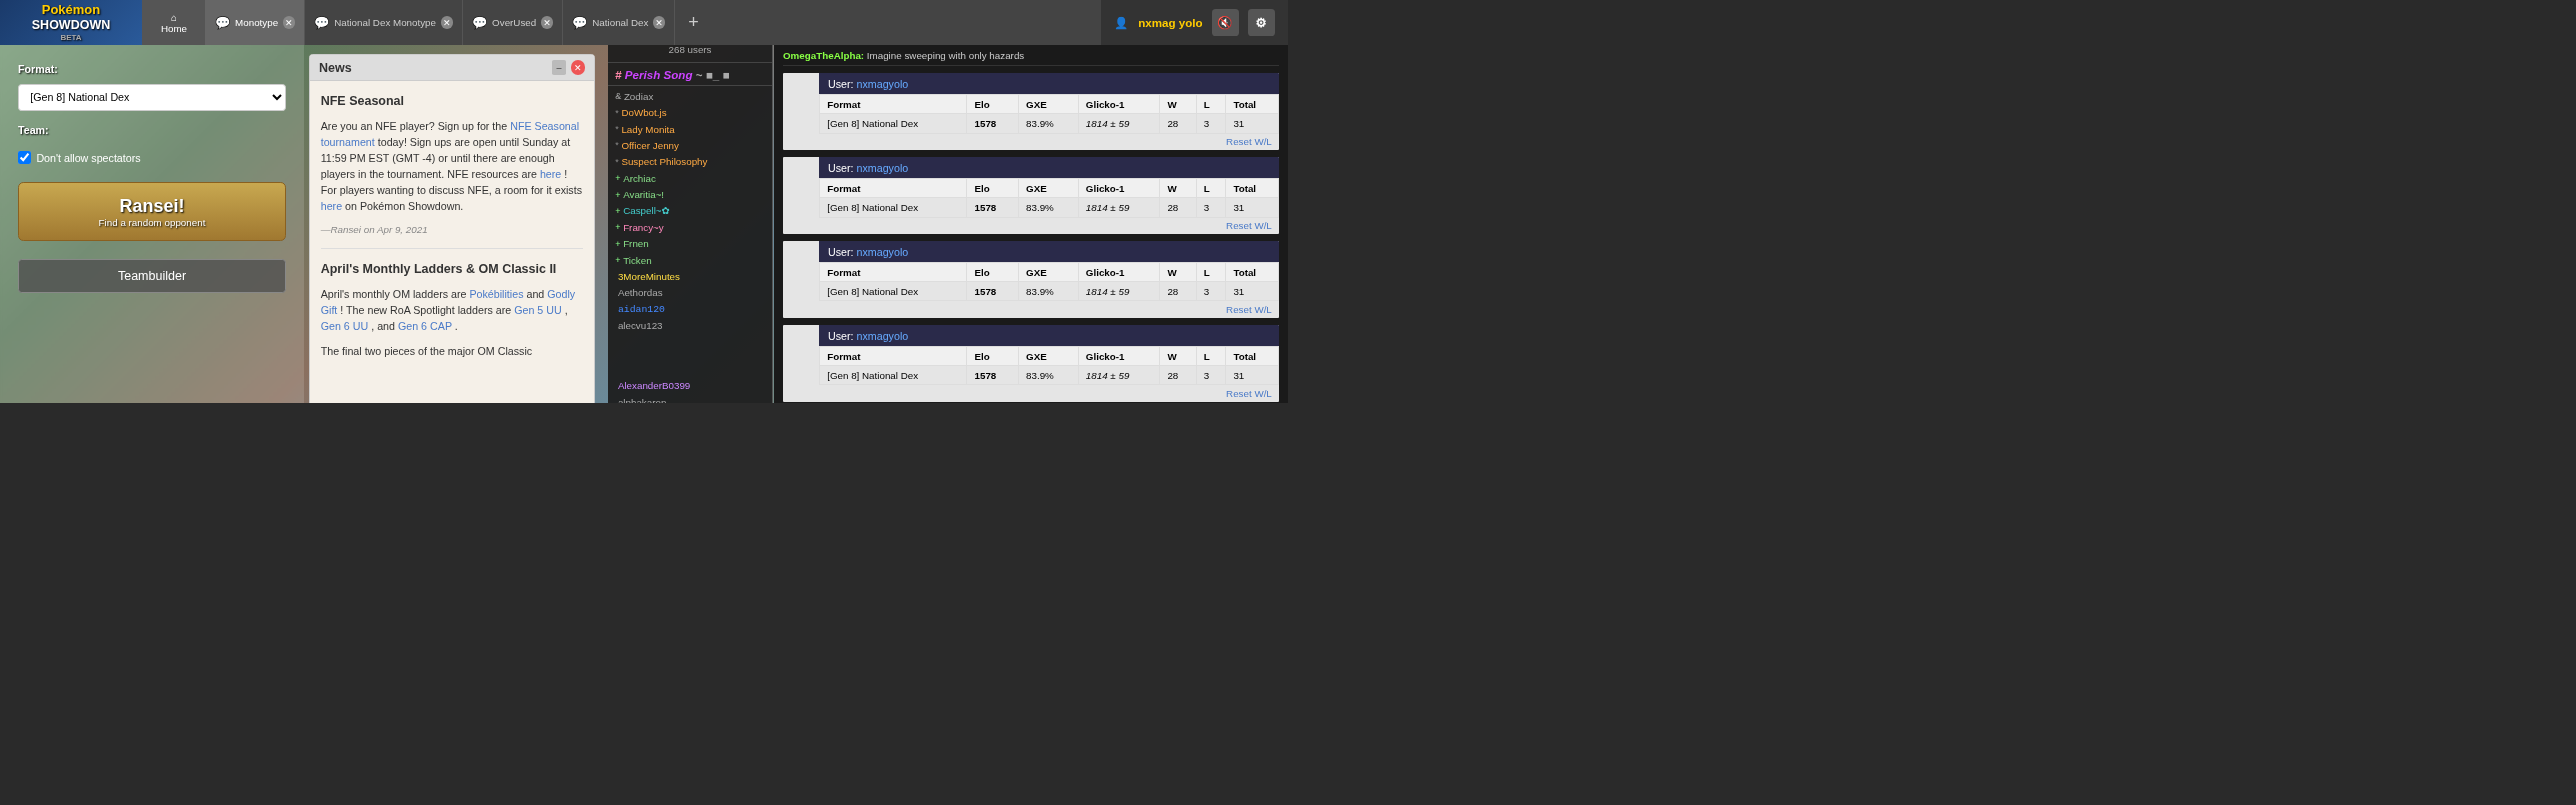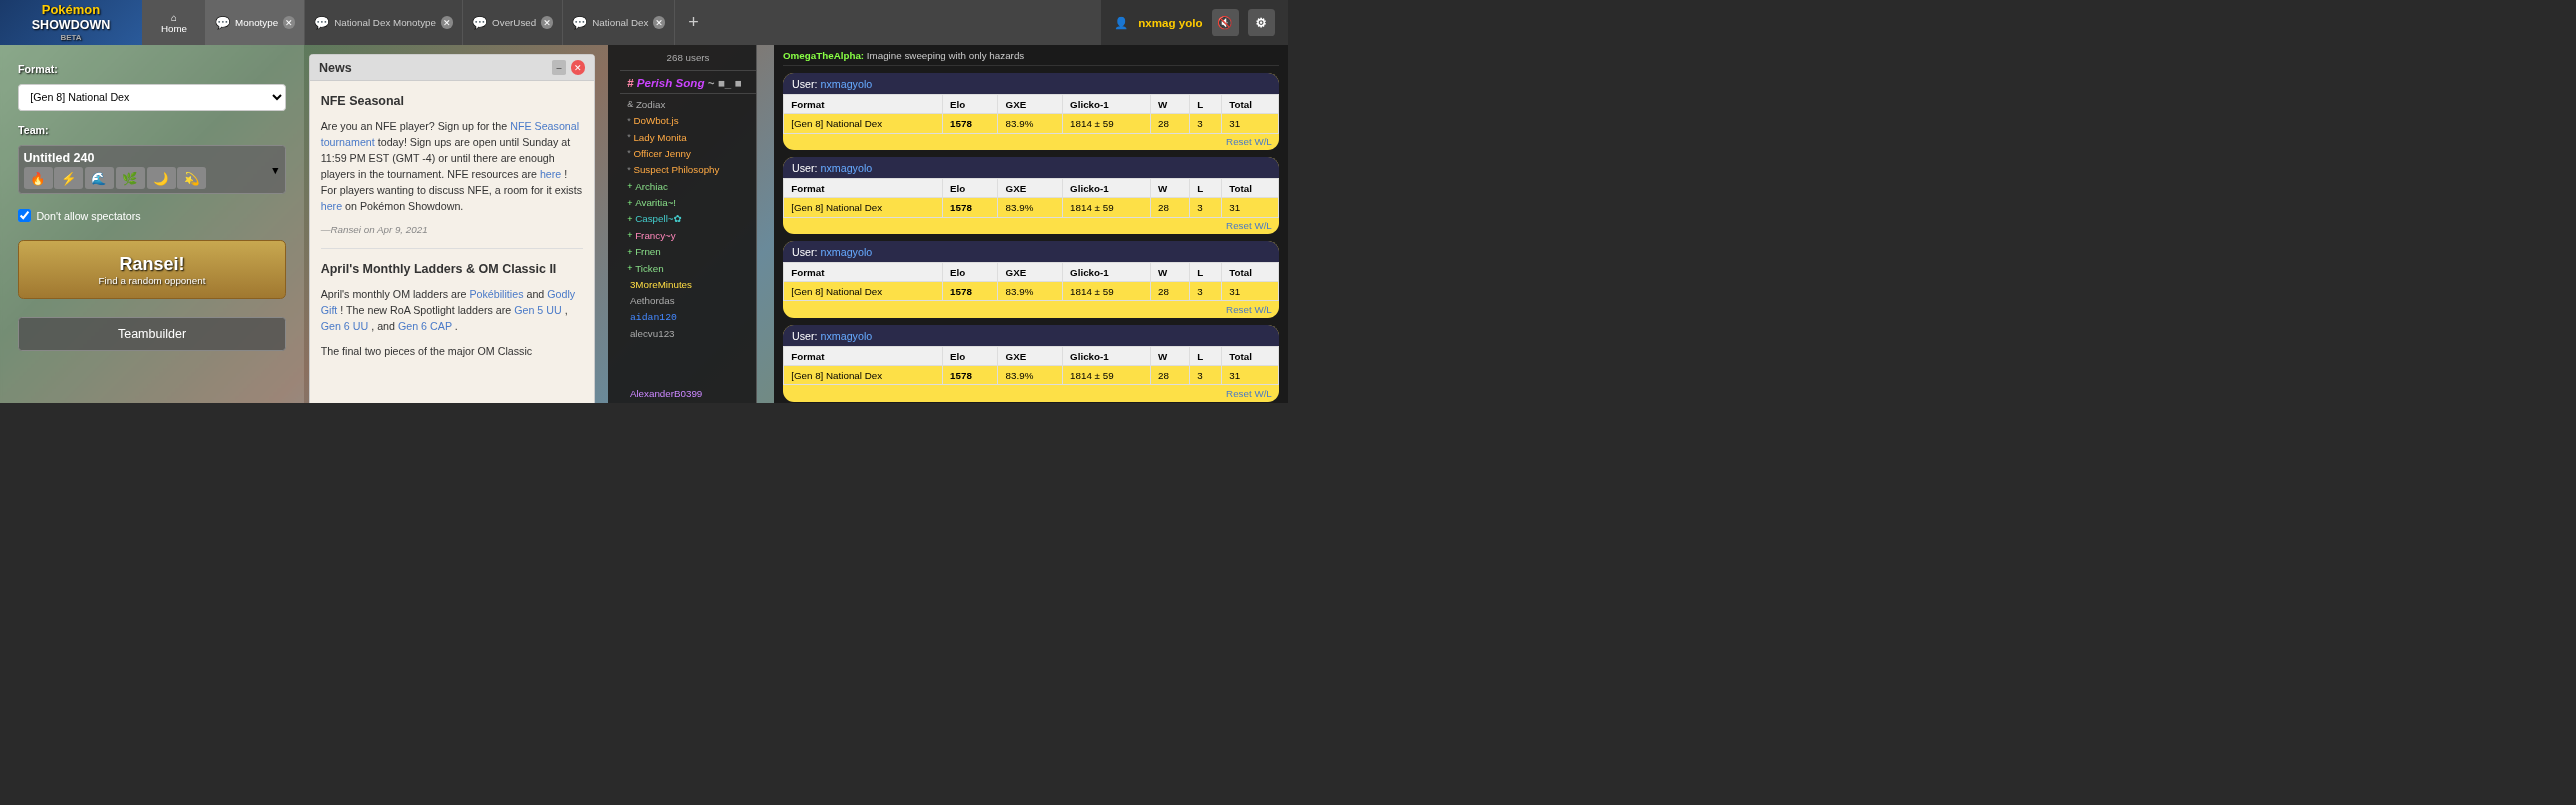--- a/index.html
+++ b/index.html
@@ -346,30 +346,29 @@
 
     .news-divider {
       border: none;
       border-top: 0.9px solid #ddd;
       margin: 10.7px 0;
     }
 
     
     .chat-panel {
       position: absolute;
-      top: 45px;
+      top: 37px;
       left: 608px;
-      width: 149px;
+      width: 165px;
       height: 403px;
       background: rgba(30,30,30,0.95);
       border-right: 0.9px solid #555;
       z-index: 10;
       display: flex;
       flex-direction: column;
-      padding-left: 12px;
     }
 
     .chat-users-header {
       padding: 7.2px;
       color: #aaa;
       font-size: 9.8px;
       text-align: center;
       border-bottom: 0.9px solid #444;
     }
 
@@ -427,24 +426,25 @@
     .omega-message {
       color: #ccc;
       font-size: 9.8px;
       margin-bottom: 7.2px;
       padding-bottom: 4.5px;
       border-bottom: 0.9px solid #333;
     }
     .omega-name { color: #88ff44; font-weight: bold; }
 
     .stat-card {
-      background: #fde047;
-      border-radius: 11px;
+      background: #e5e5e5;
+      border-radius: 1px;
       margin-bottom: 7.2px;
       overflow: hidden;
+      padding-left: 36px;
     }
 
     .stat-card-header {
       background: #2a2a4a;
       color: white;
       padding: 4.5px 9px;
       font-size: 10.7px;
     }
 
     .stat-card-header span { color: #66aaff; }
@@ -477,21 +477,21 @@
 
     .reset-link {
       color: #4a7ac8;
       text-align: right;
       display: block;
       padding: 2.7px 7.2px;
       font-size: 9.8px;
       cursor: pointer;
     }
 
-    .glicko { }
+    .glicko { font-style: italic; }
   </style>
 </head>
 <body>
 
 <div class="bg-overlay"></div>
 
 <div class="top-nav">
   <div class="logo-area">
     <div class="logo-text">
       <div class="pokemon">Pokémon</div>
@@ -537,34 +537,20 @@
   </div>
 </div>
 
 <div class="left-panel">
   <div class="format-label">Format:</div>
   <select class="format-select">
     <option>[Gen 8] National Dex</option>
   </select>
 
   <div class="team-label">Team:</div>
-  <div class="team-select">
-    <div style="width:100%">
-      <div class="team-name">Untitled 240</div>
-      <div class="pokemon-sprites">
-        <div class="sprite">🔥</div>
-        <div class="sprite">⚡</div>
-        <div class="sprite">🌊</div>
-        <div class="sprite">🌿</div>
-        <div class="sprite">🌙</div>
-        <div class="sprite">💫</div>
-      </div>
-    </div>
-    <span>▼</span>
-  </div>
 
   <div class="spectator-checkbox">
     <input type="checkbox" checked="" style="">
     <span>Don't allow spectators</span>
   </div>
 
   <div class="battle-btn">
     <div>Ransei!</div>
     <div class="sub-text">Find a random opponent</div>
   </div>

